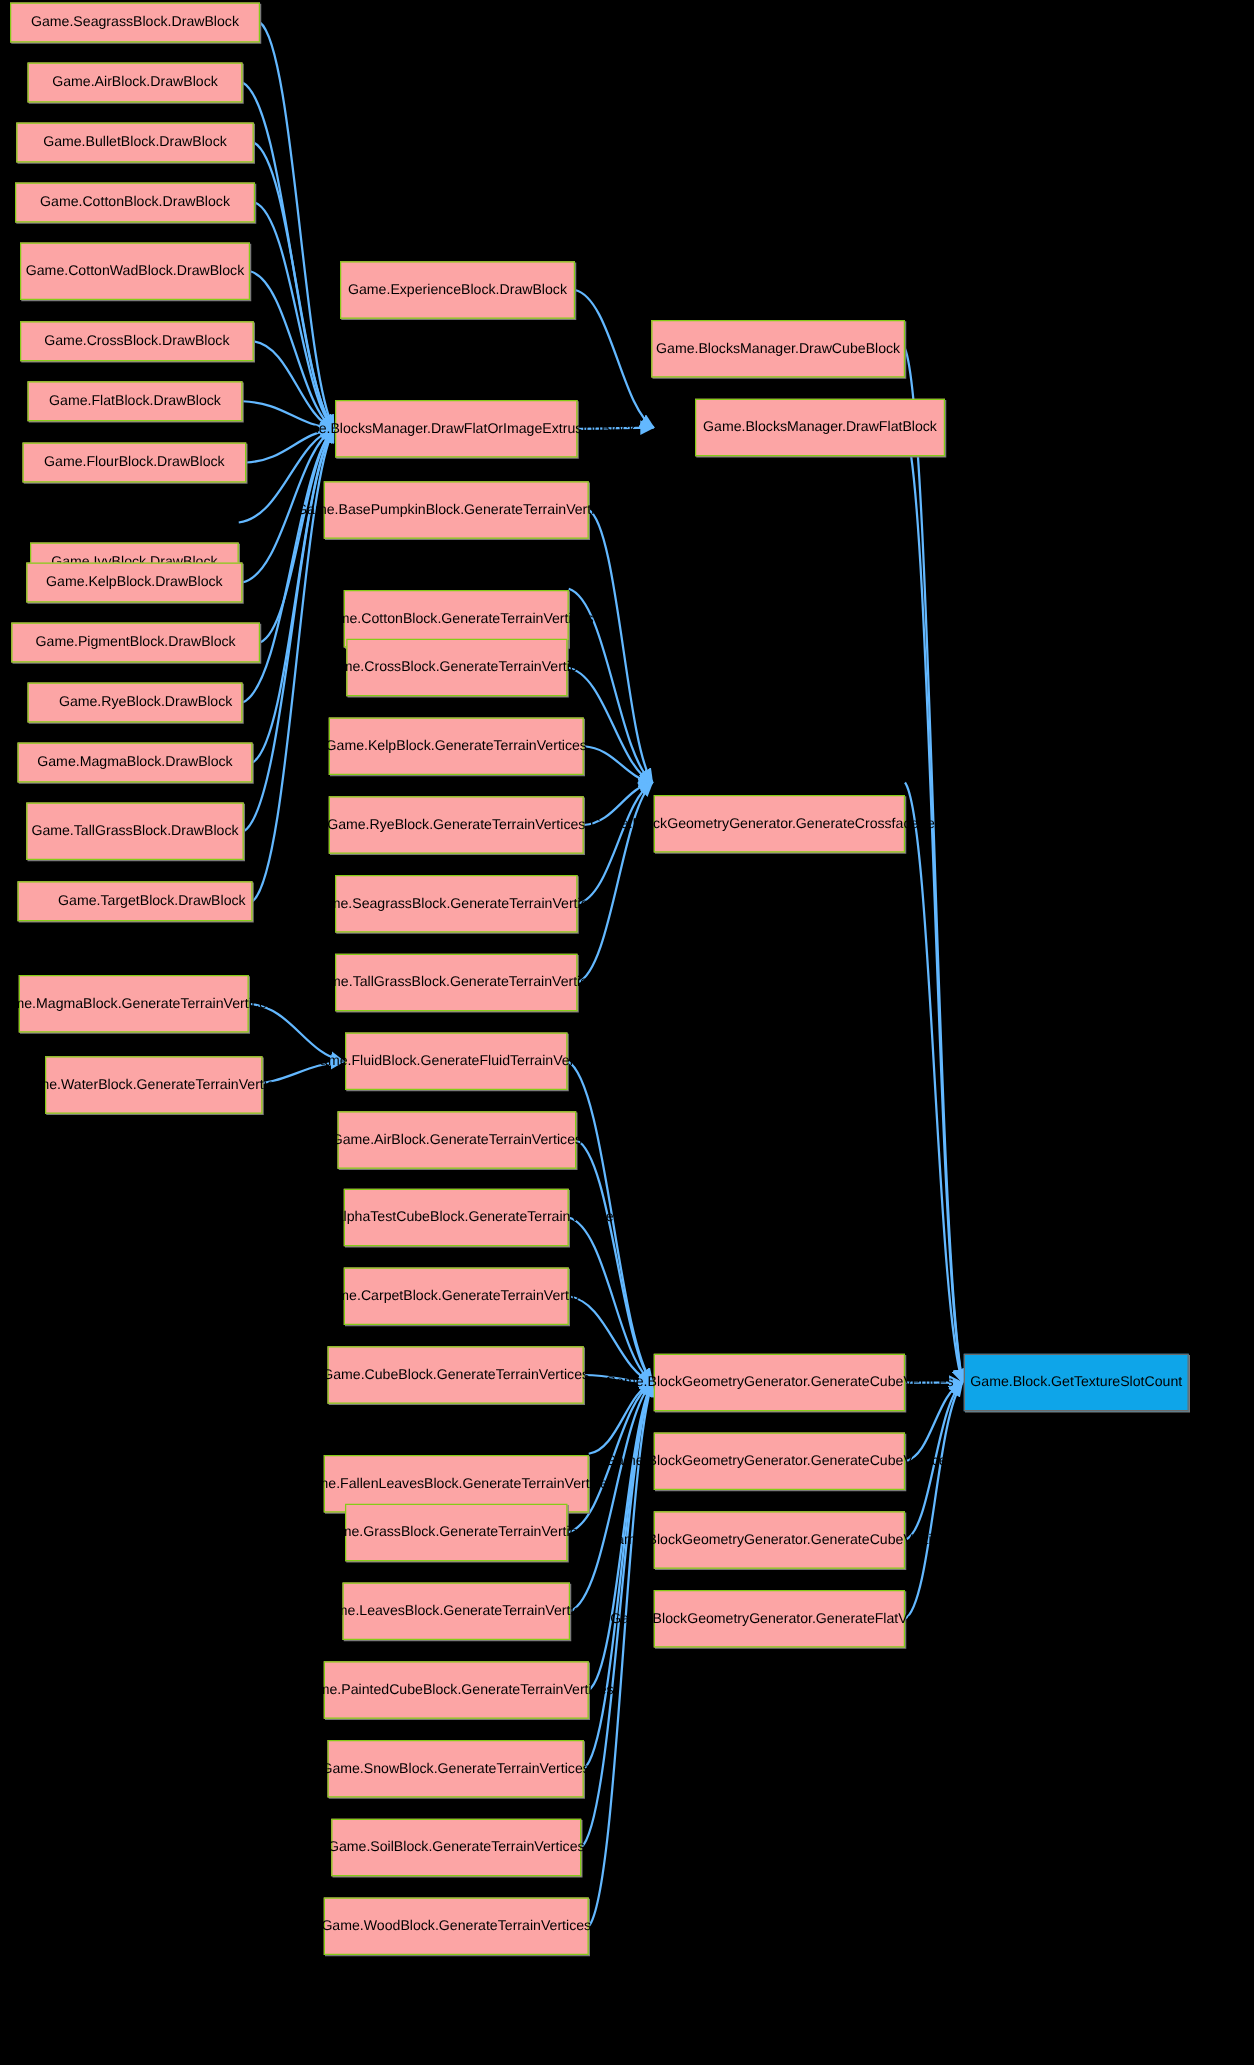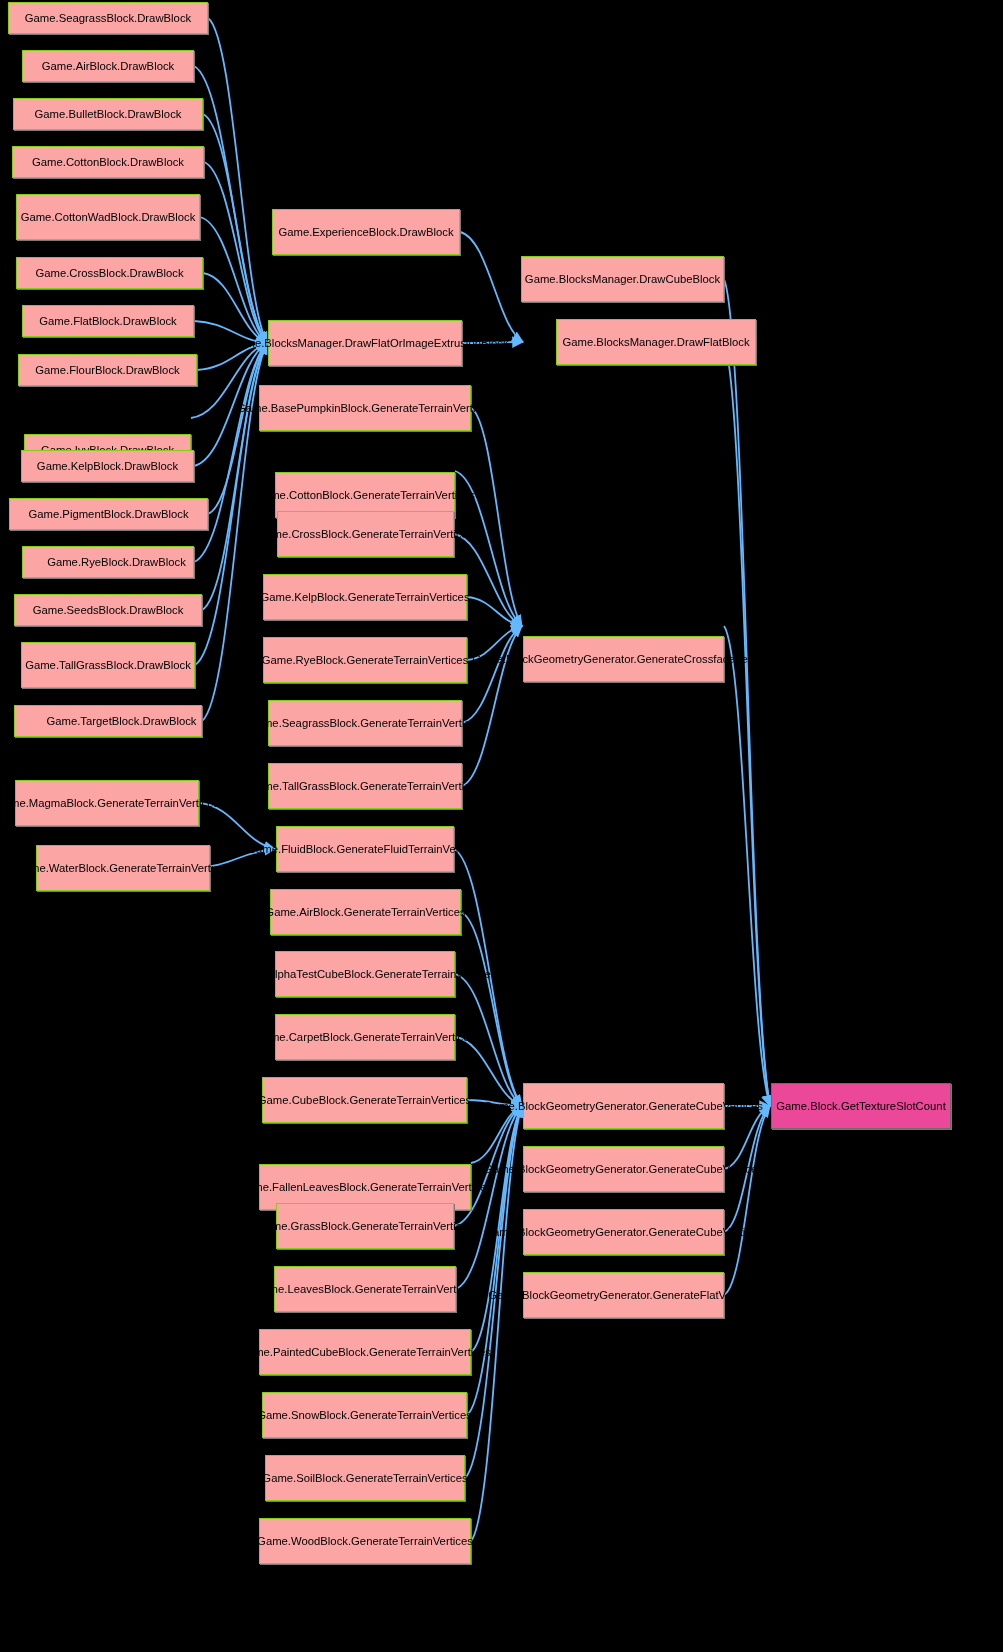--- a/index.html
+++ b/index.html
@@ -21,21 +21,21 @@
     font-size:11.3px;
     line-height:15px;
     display:flex;
     align-items:center;
     justify-content:center;
     text-align:center;
     padding:0 3px;
     z-index:3;
   }
   .node.target{
-    background:#ec4899;
+    background:#0ea5e9;
     border:1px solid #6b6b6b;
     align-items:center;
   }
   .node span{display:block;white-space:normal;}
 </style>
 </head>
 <body>
 
 <div id="canvas">
   <svg id="edges" xmlns="http://www.w3.org/2000/svg">
@@ -123,21 +123,21 @@
       <div class="node" style="left: 21px; top: 450px; width: 173px; height: 32px;">
         <span>Game.KelpBlock.DrawBlock</span>
       </div>
       <div class="node" style="left: 9px; top: 498px; width: 199px; height: 32px;">
         <span>Game.PigmentBlock.DrawBlock</span>
       </div>
       <div class="node" style="left: 22px; top: 546px; width: 172px; height: 32px; padding-left: 20px;">
         <span>Game.RyeBlock.DrawBlock</span>
       </div>
       <div class="node" style="left: 14px; top: 594px; width: 188px; height: 32px;">
-        <span>Game.SeedsBlock.DrawBlock</span>
+        <span>Game.MagmaBlock.DrawBlock</span>
       </div>
       <div class="node" style="left: 21px; top: 642px; width: 174px; height: 46px;">
         <span>Game.TallGrassBlock.DrawBlock</span>
       </div>
       <div class="node" style="left: 14px; top: 705px; width: 188px; height: 32px; padding-left: 30px;">
         <span>Game.TargetBlock.DrawBlock</span>
       </div>
       <div class="node" style="left: 15px; top: 780px; width: 184px; height: 46px;">
         <span>Game.MagmaBlock.GenerateTerrainVertices</span>
       </div>

